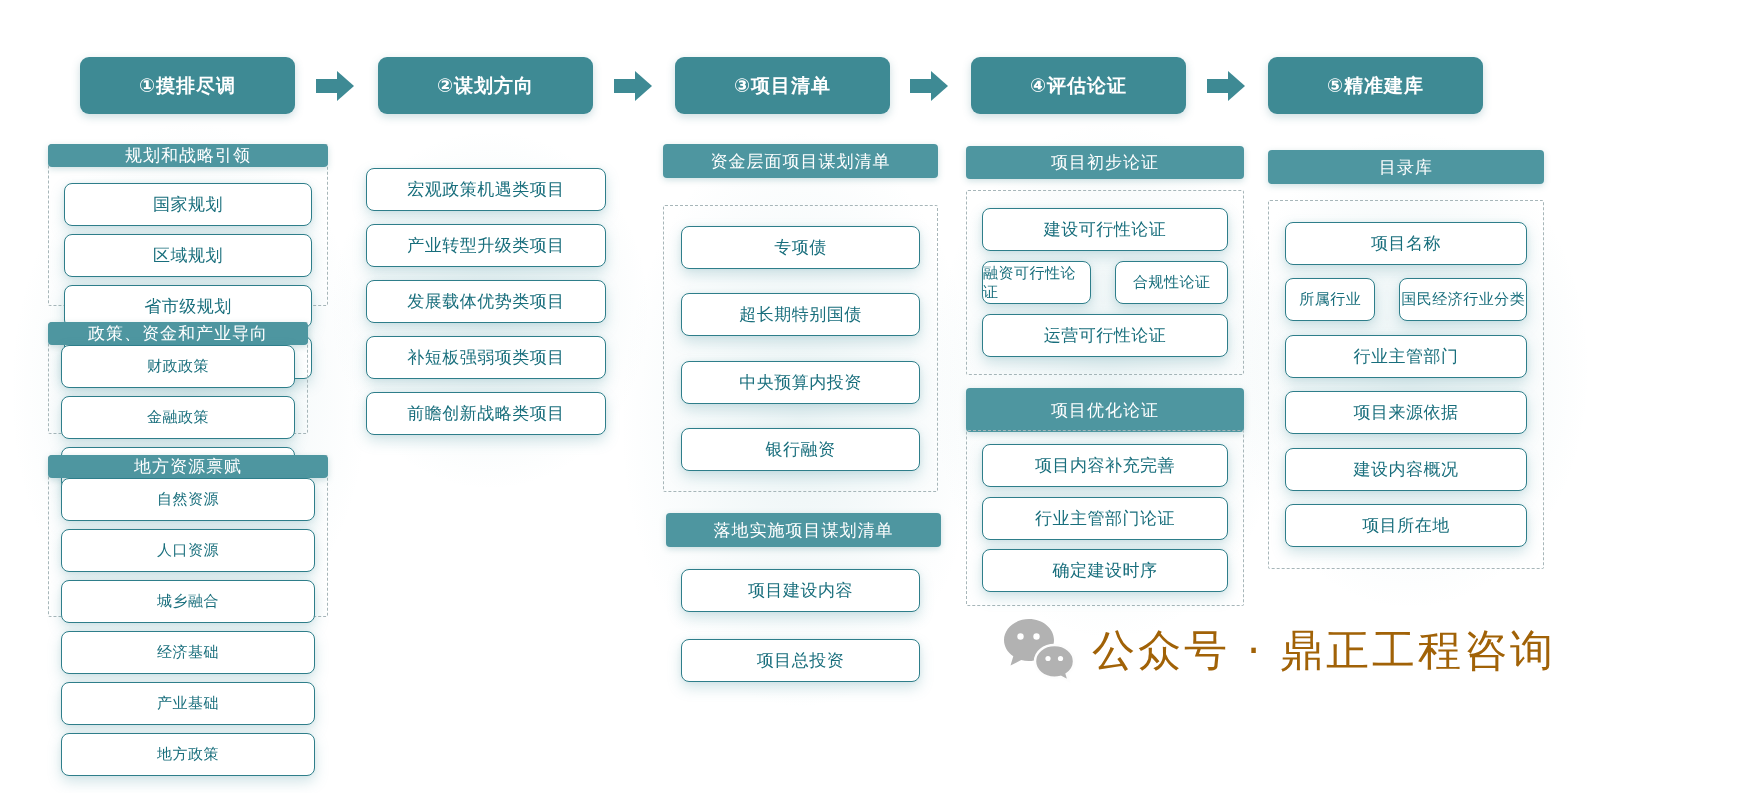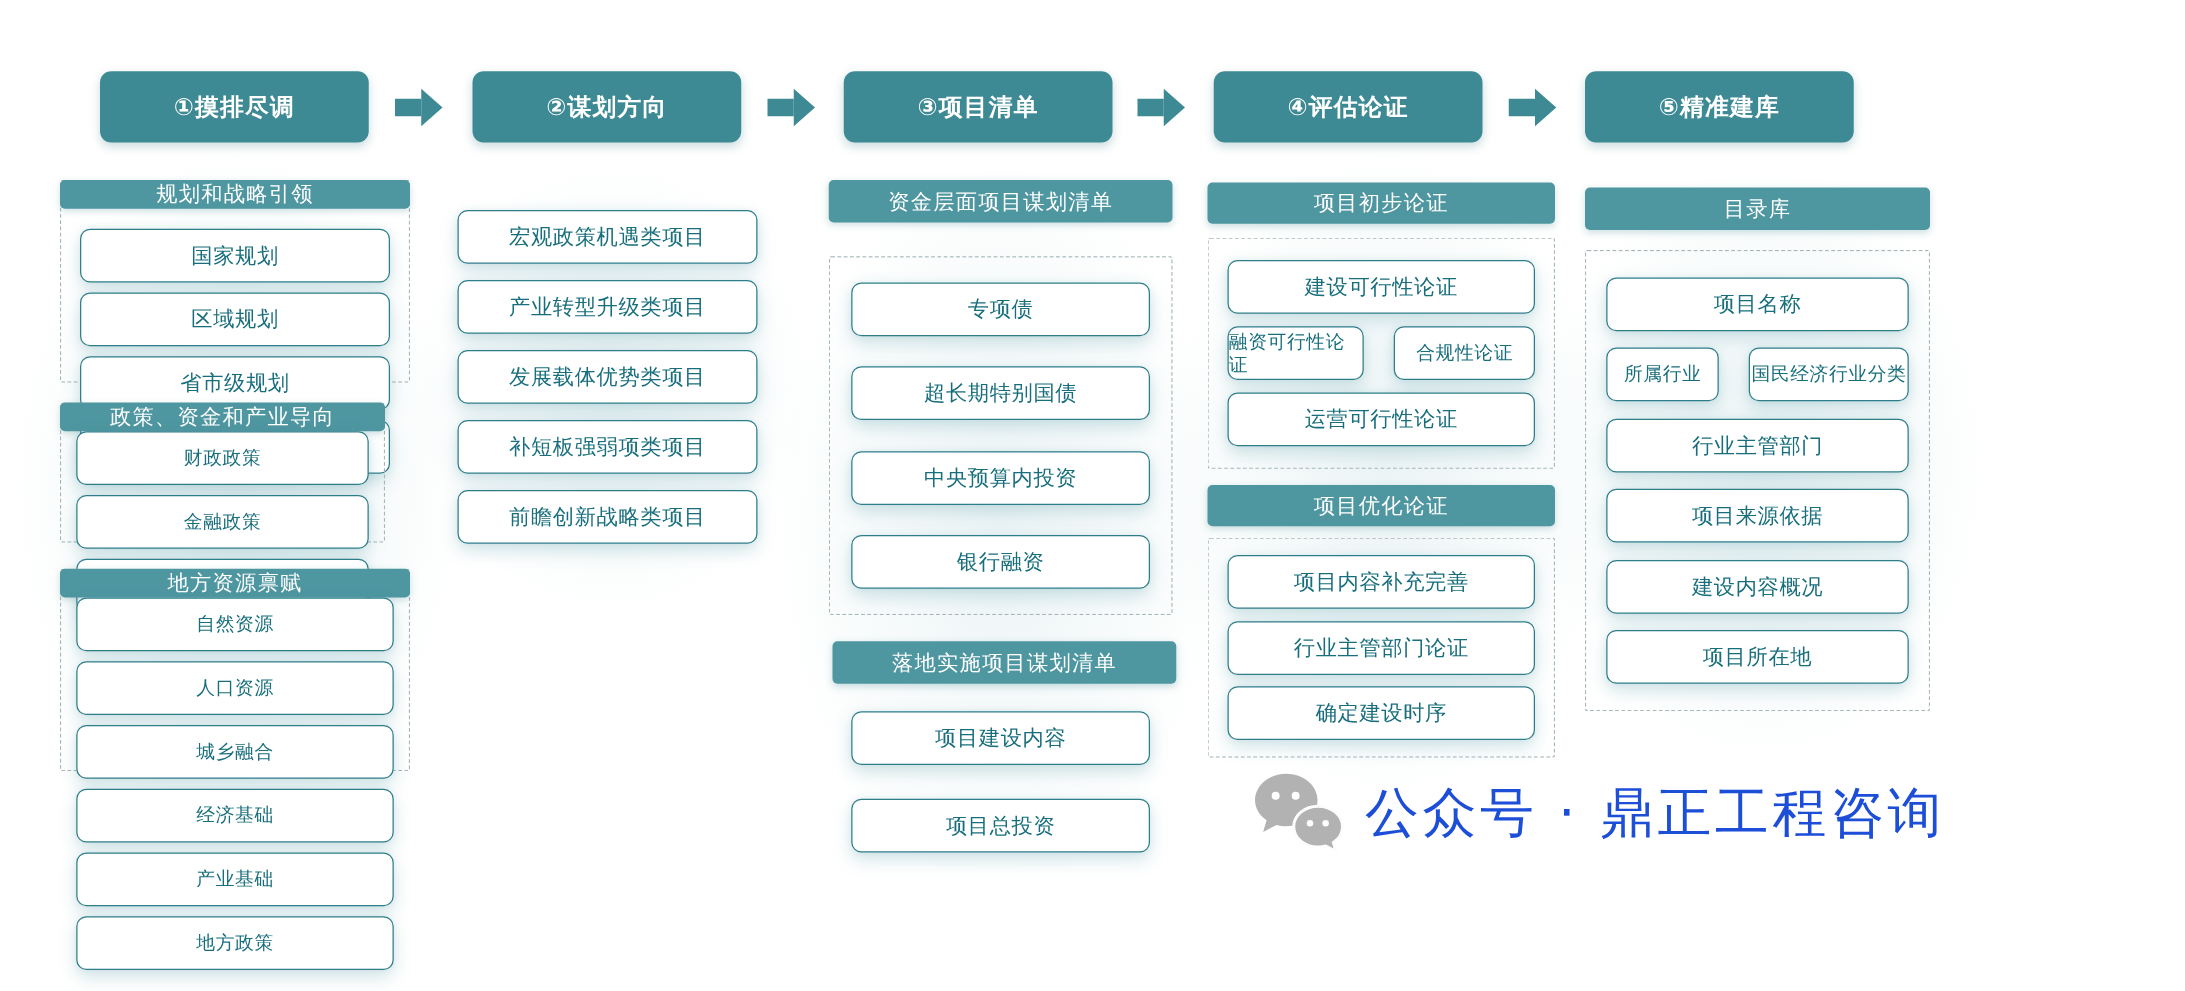--- a/index.html
+++ b/index.html
@@ -57,21 +57,21 @@
   .vstack.gap13 { gap:13px; }
   .group .inner {
     display:flex; flex-direction:column; justify-content:space-between;
     flex:1;
   }
   .group { display:flex; flex-direction:column; }
   .row2 { display:grid; gap:24px; }
   
   .watermark {
     position:absolute; left:1002px; top:612px; height:78px;
-    display:flex; align-items:center; gap:16px; color:#1d4ed8;
+    display:flex; align-items:center; gap:16px; color:#a16207;
   }
   .watermark .wm-text { font-size:43px; letter-spacing:3px; font-weight:500; }
   .wm-icon { width:74px; height:68px; flex:0 0 auto; }
 </style>
 </head>
 <body>
 
 <div class="canvas" style="--teal:#3E8A94; --band:#4E96A0; --bord:#2E7E8A; --txt:#186E7C;">
 
   <div class="glow" style="left:10px; top:120px; width:360px; height:540px;"></div>
@@ -159,21 +159,21 @@
   <div class="group" style="left:966px; top:190px; width:278px; height:185px; padding:17px 15px;">
     <div class="inner">
       <div class="box">建设可行性论证</div>
       <div class="row2" style="grid-template-columns:1fr 1.03fr;">
         <div class="box small">融资可行性论证</div>
         <div class="box small">合规性论证</div>
       </div>
       <div class="box">运营可行性论证</div>
     </div>
   </div>
-  <div class="band abs-band" style="left:966px; top:388px; width:278px; height:33px;">项目优化论证</div>
+  <div class="band abs-band" style="left:966px; top:388px; width:278px; height:44px;">项目优化论证</div>
   <div class="group" style="left:966px; top:430px; width:278px; height:176px; padding:13px 15px;">
     <div class="inner">
       <div class="box">项目内容补充完善</div>
       <div class="box">行业主管部门论证</div>
       <div class="box">确定建设时序</div>
     </div>
   </div>
 
   <div class="band abs-band" style="left:1268px; top:150px; width:276px;">目录库</div>
   <div class="group" style="left:1268px; top:200px; width:276px; height:369px; padding:21px 16px;">

